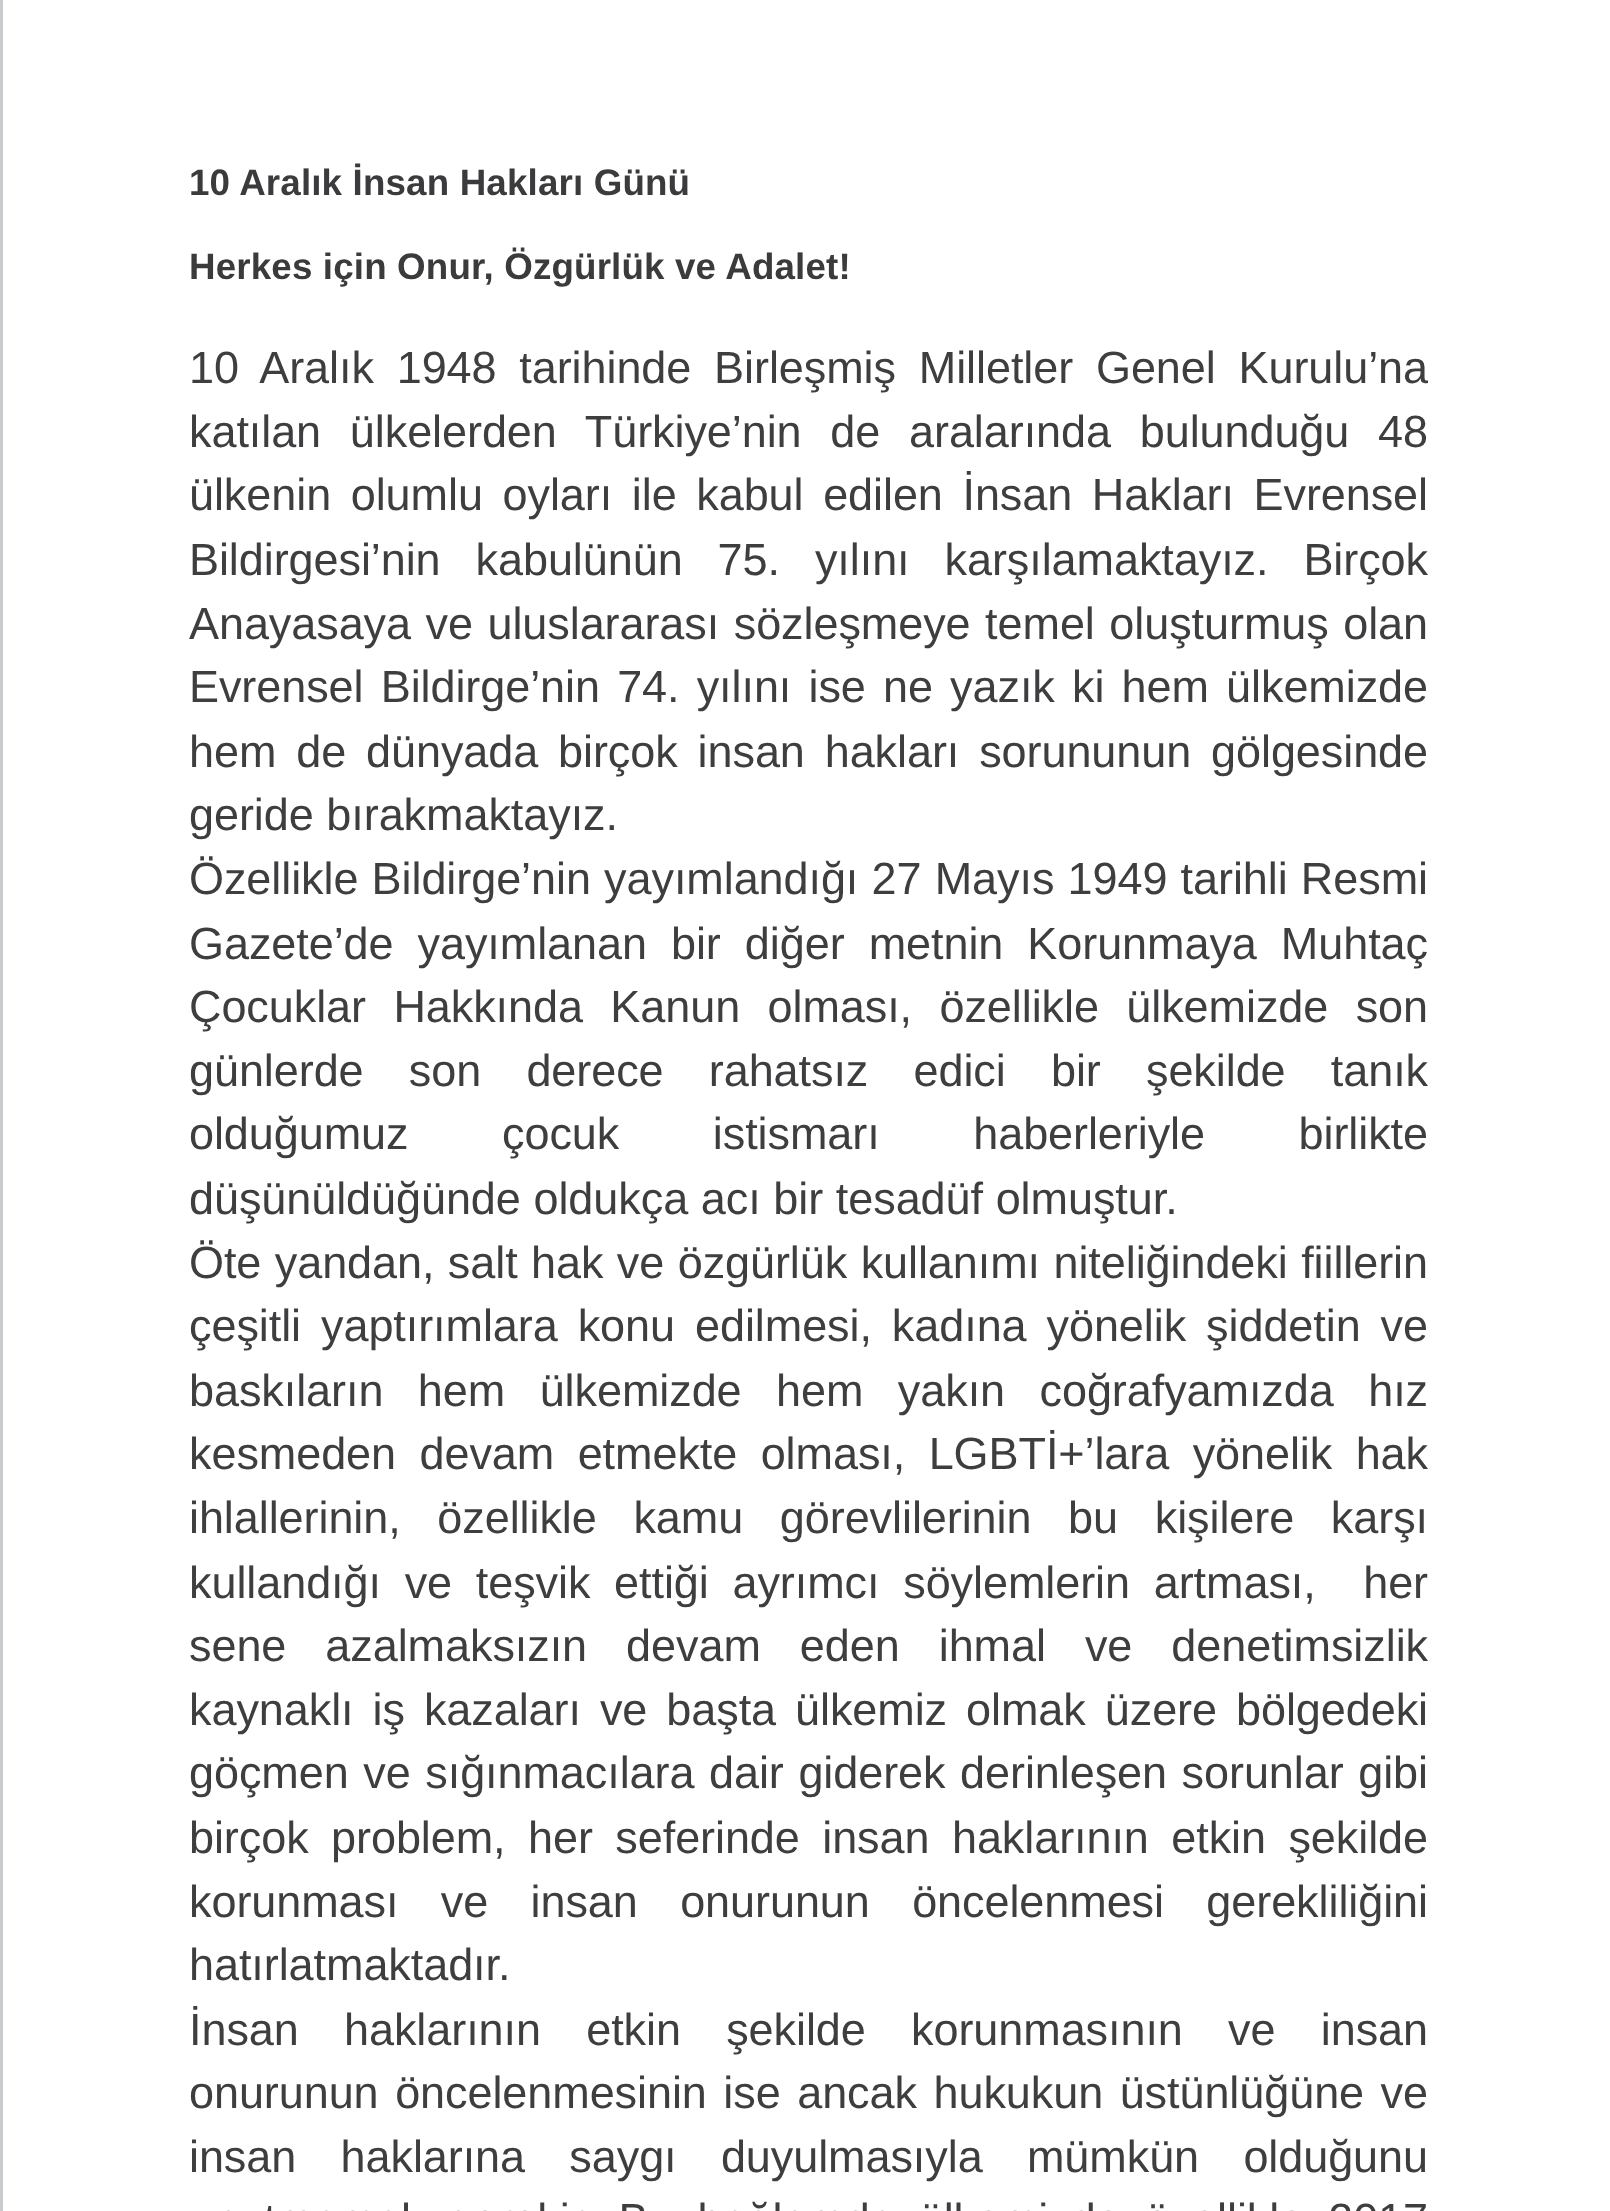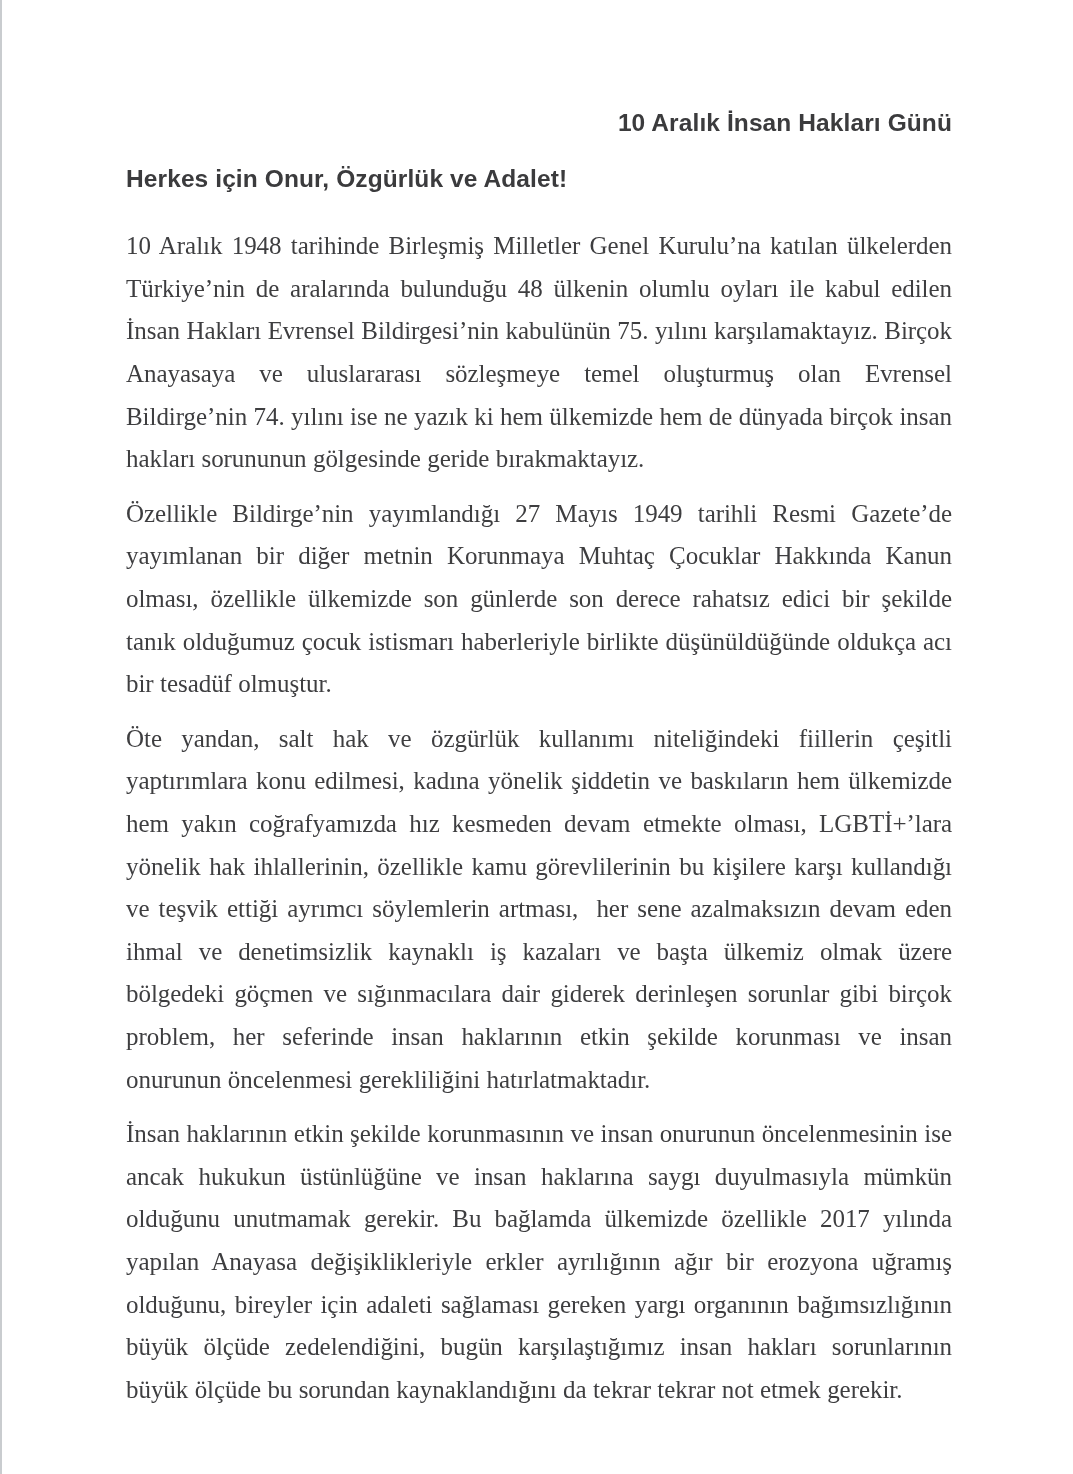--- a/index.html
+++ b/index.html
@@ -31,56 +31,54 @@
     width: 826px;
   }
 
   .doc-title {
     margin: 0;
     padding: 0;
     font-size: 24.5px;
     font-weight: bold;
     line-height: 1.25;
     color: #3b3b3d;
-    text-align: right;
+    text-align: left;
     letter-spacing: 0.1px;
     padding-top: 108px;
   }
 
   .doc-subtitle {
     margin: 0;
     padding: 0;
     font-size: 24.5px;
     font-weight: bold;
     line-height: 1.25;
     color: #3b3b3d;
     text-align: left;
     letter-spacing: 0.1px;
     padding-top: 25px;
   }
 
   .body-paragraph {
     margin: 0;
-    font-size: 25px;
+    font-size: 30px;
     line-height: 42.6px;
     color: #3e3e40;
     text-align: justify;
     text-justify: inter-word;
     white-space: pre-wrap;
     letter-spacing: -0.05px;
     word-spacing: 0.2px;
-    font-family: Liberation Serif, serif;
   }
 
   .body-paragraph.first-para {
     margin-top: 31px;
   }
 
   .body-paragraph + .body-paragraph {
-    margin-top: 12px;
   }
 </style>
 </head>
 <body>
 
 <div class="page">
   <div class="doc-body">
 
     <h1 class="doc-title">10 Aralık İnsan Hakları Günü</h1>
 

